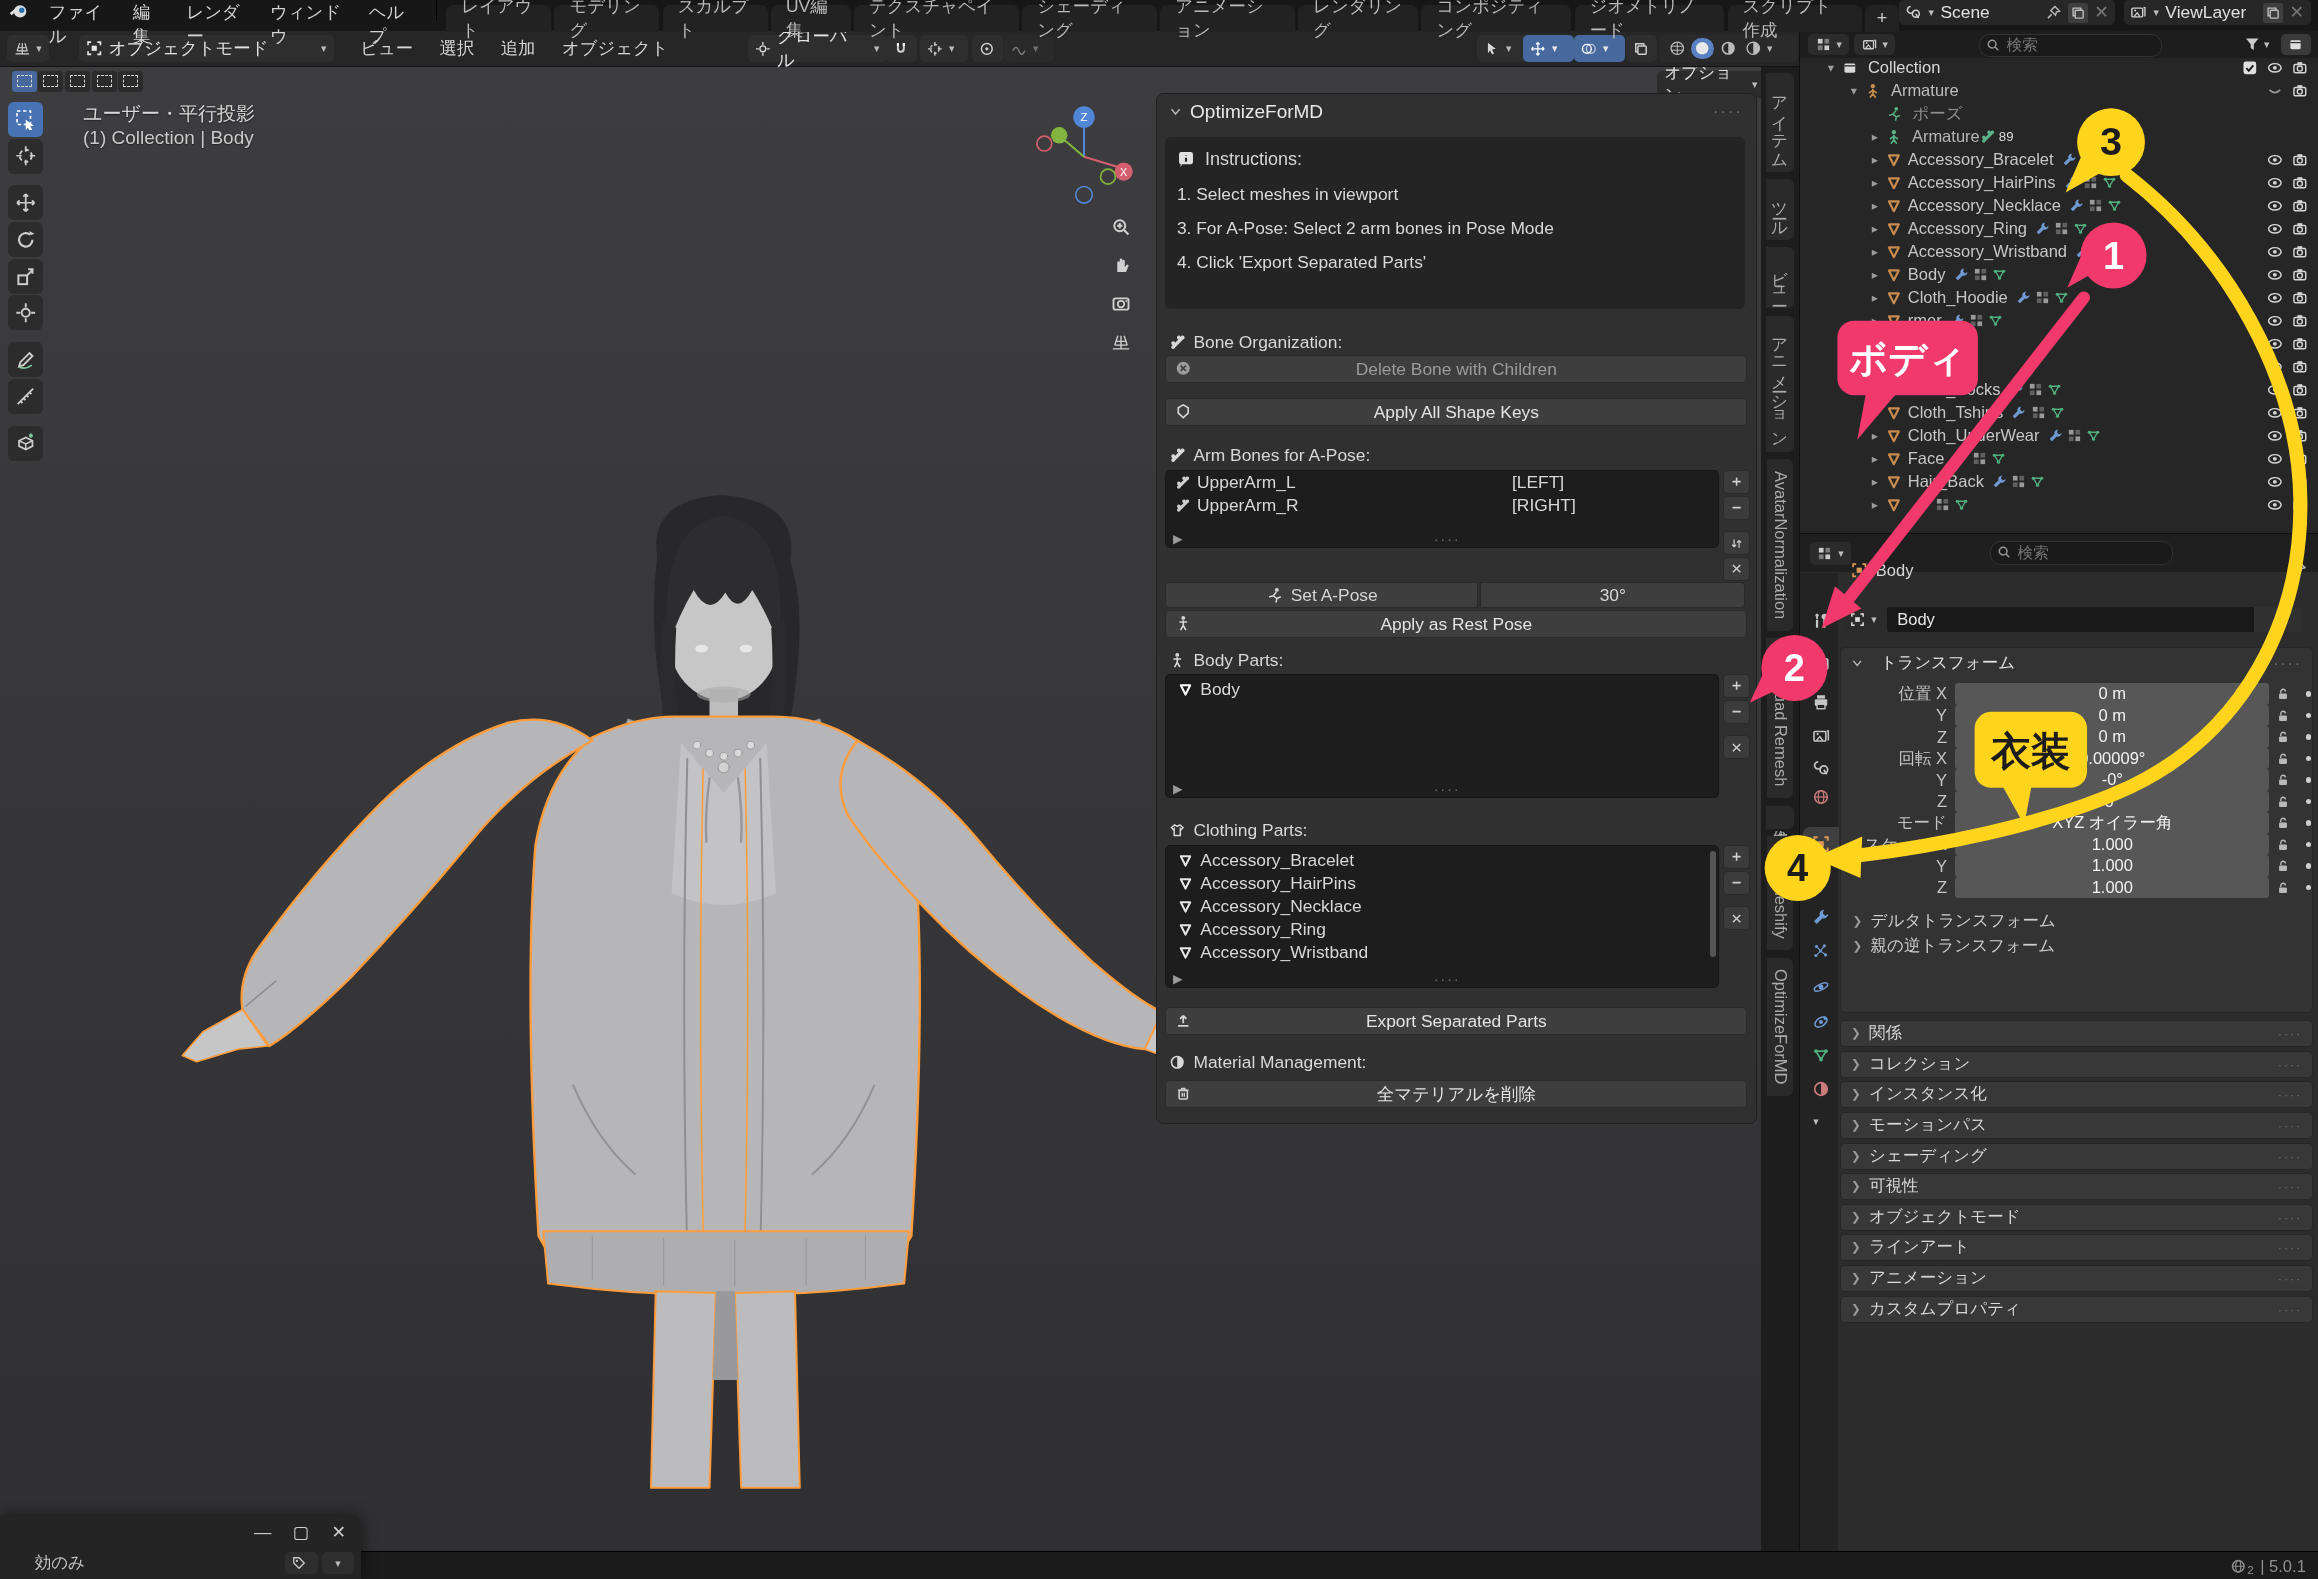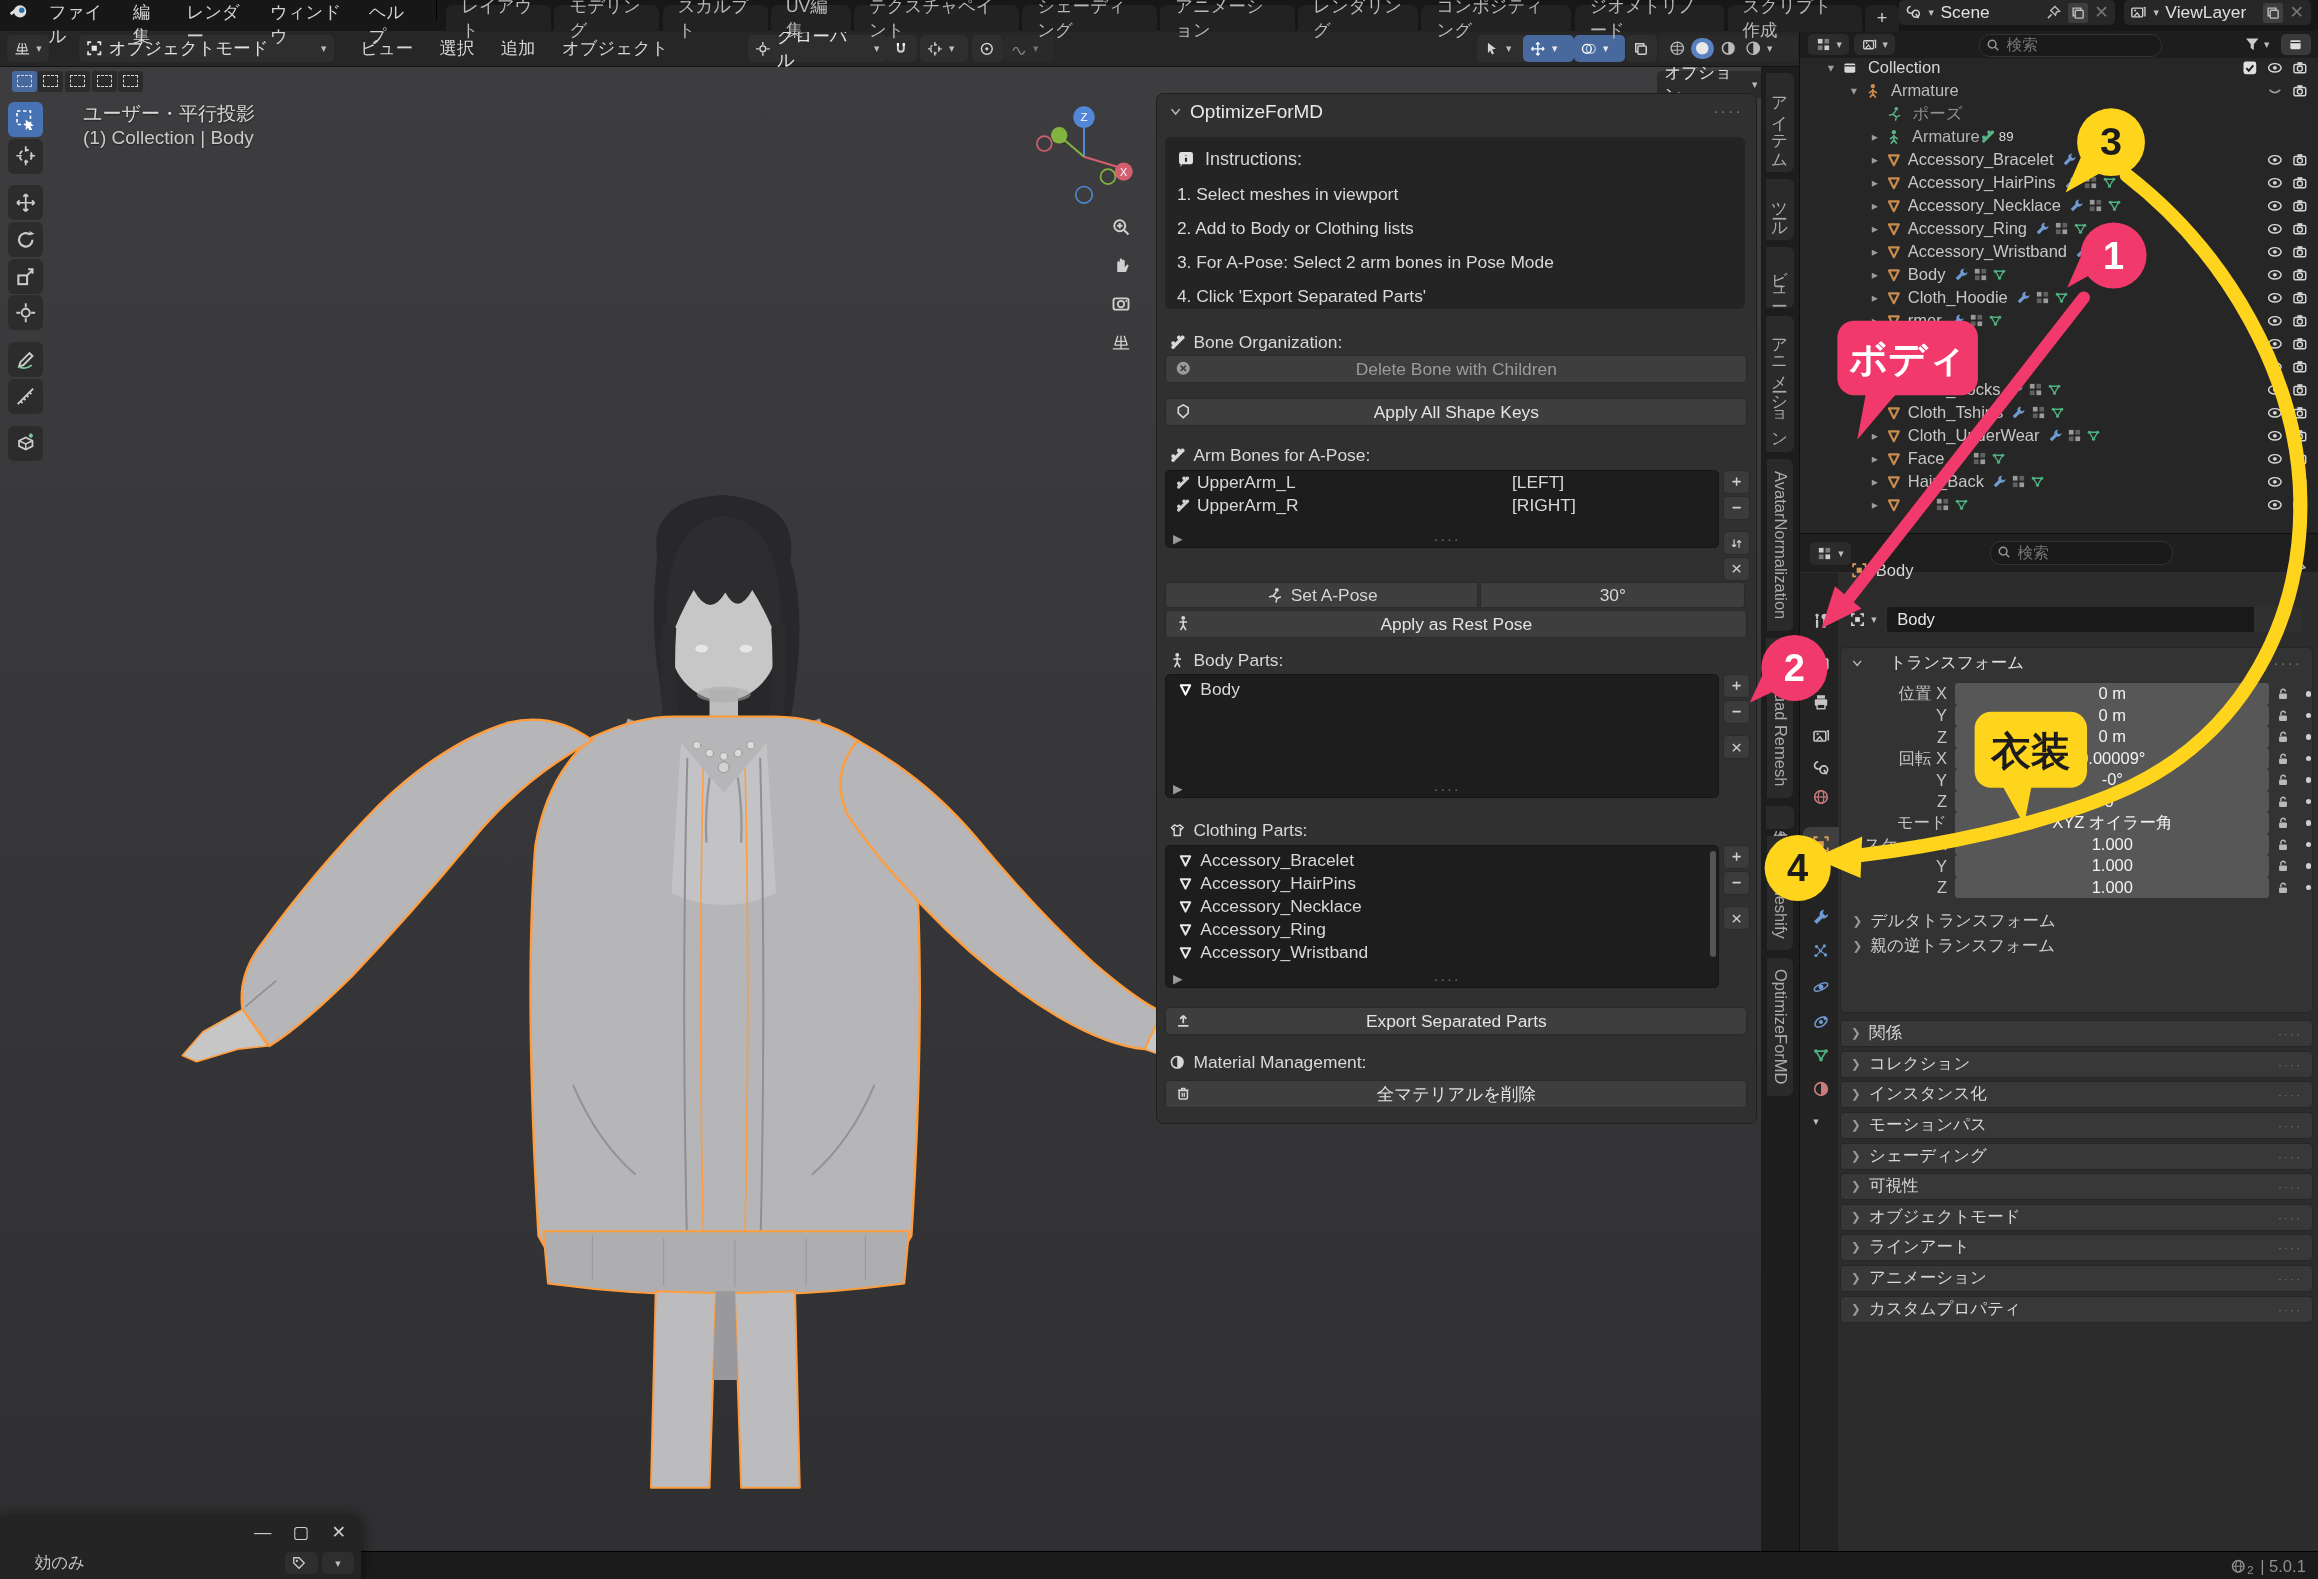--- a/index.html
+++ b/index.html
@@ -673,23 +673,20 @@
           <use href="#s-info"></use>
         </svg>
       <span style="font-size:18px">Instructions:</span>
     </div>
     <div style="padding:8.3px 0 0 11.6px;">
 
     <div style="height:34px;display:flex;align-items:center;font-size:17.4px;color:#d9d9d9">
           <span>1. Select meshes in viewport</span>
         </div>
         <div style="height:34px;display:flex;align-items:center;font-size:17.4px;color:#d9d9d9">
-          <span>2. Add to Body or Clothing lists</span>
-        </div>
-        <div style="height:34px;display:flex;align-items:center;font-size:17.4px;color:#d9d9d9">
           <span>3. For A-Pose: Select 2 arm bones in Pose Mode</span>
         </div>
         <div style="height:34px;display:flex;align-items:center;font-size:17.4px;color:#d9d9d9">
           <span>4. Click 'Export Separated Parts'</span>
         </div>
       </div>
   </div>
 
   <div class="np-label a" style="left:11.6px;top:238px;">
     <svg class="ic" width="16.5" height="16.5" viewBox="0 0 16 16" color="#d8d8d8">
@@ -1517,21 +1514,21 @@
         </svg>
         <span class="chev">▾</span>
       </div>
     <div style="width:367px;height:25px;background:#191919;border-radius:3.3px 0 0 3.3px;margin-left:3.3px;display:flex;align-items:center;padding-left:10px;box-sizing:border-box;color:#e6e6e6">
         <span>Body</span>
       </div>
     <div style="width:48px;height:25px;background:#303030;border-radius:0 3.3px 3.3px 0;"></div>
   </div>
 
   <div class="a" style="left:40px;top:113px;width:473px;height:366px;background:#333;border:0.8px solid #262626;border-radius:5px;box-sizing:border-box;">
-    <div class="flex" style="height:30px;padding:0 10px;gap:26px;">
+    <div class="flex" style="height:30px;padding:0 10px;gap:17px;">
       <svg class="ic" width="12.4" height="12.4" viewBox="0 0 16 16" color="#bbb">
           <use href="#s-chevd"></use>
         </svg>
       <span style="color:#e2e2e2">トランスフォーム</span>
       <span class="grip" style="margin-left:auto;color:#6e6e6e;letter-spacing:1.7px">····</span>
     </div>
     <div style="padding-top:6.6px">
 
       <div class="trow">
         <span class="tlab">位置 X</span>

